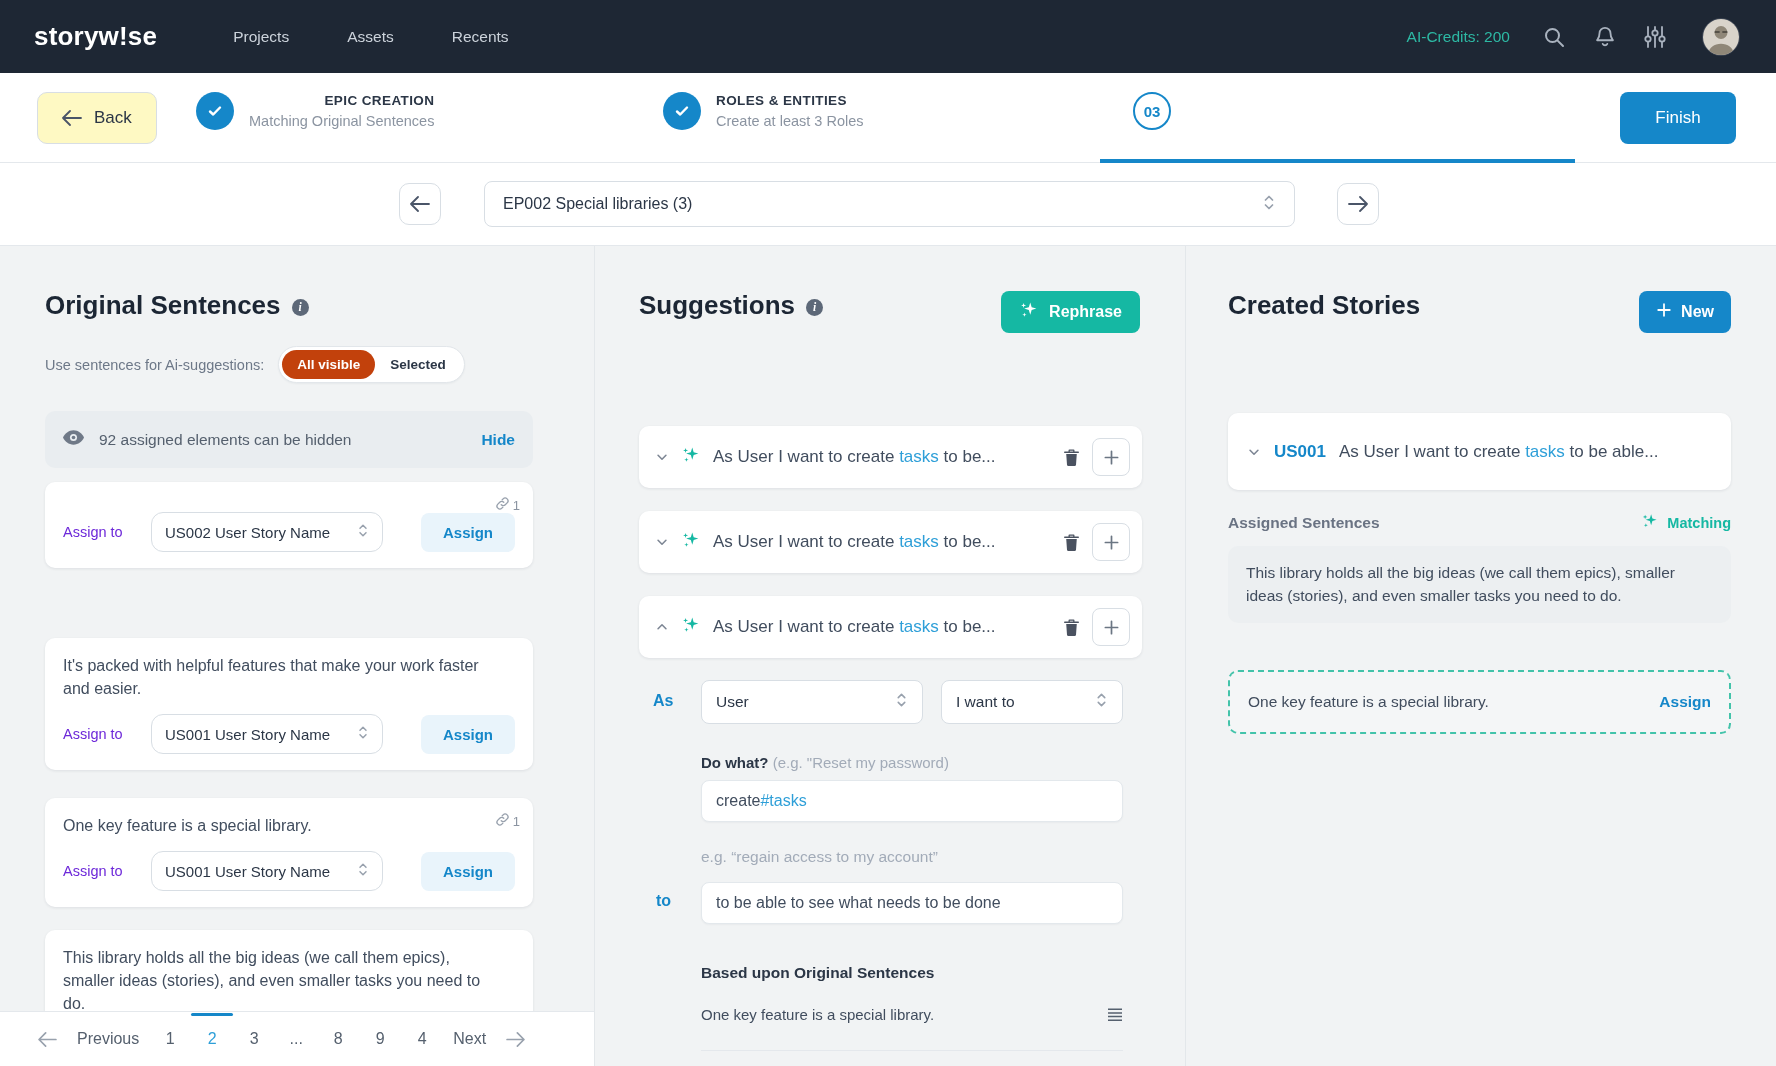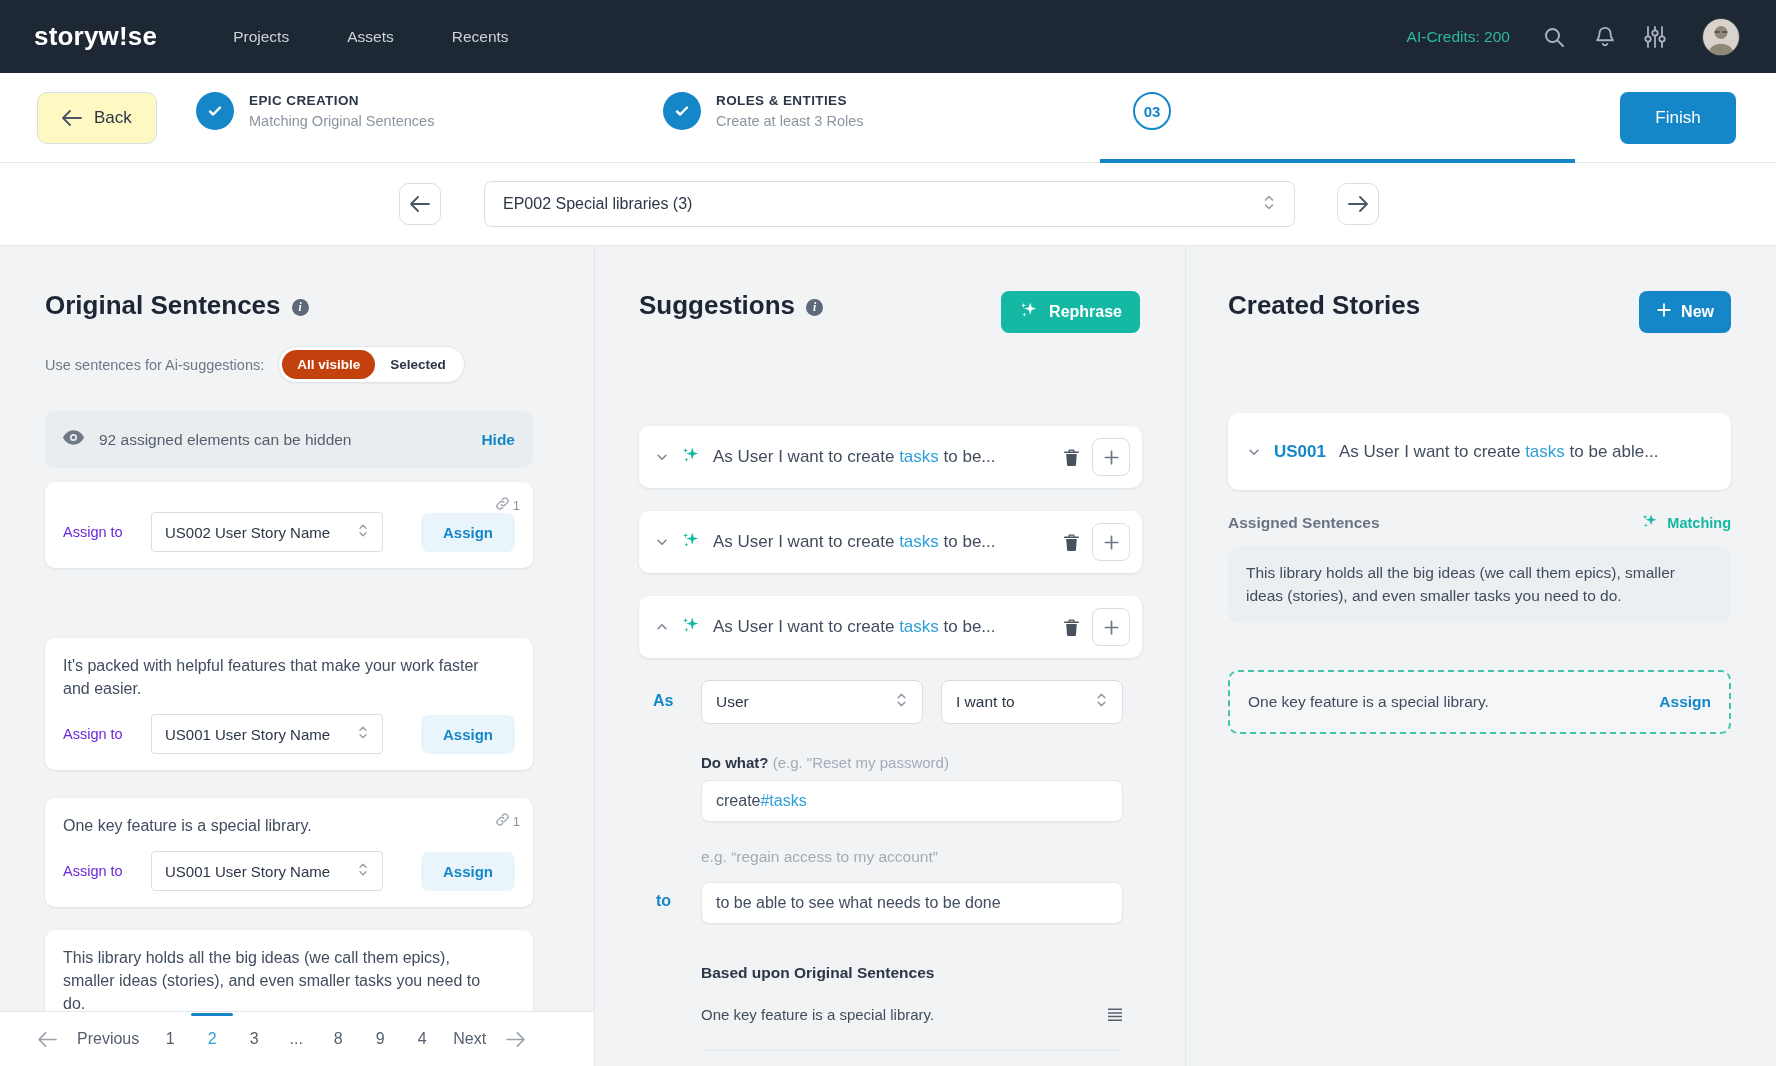--- a/index.html
+++ b/index.html
@@ -15,21 +15,21 @@
   .nav-spacer { flex:1; }
   .credits { color:#2db9a4; font-size:15.5px; margin-right:32px; }
   .nav-icons { display:flex; align-items:center; gap:28px; }
   .icon-btn { display:flex; align-items:center; justify-content:center; cursor:pointer; background:none; border:none; }
   .avatar { width:38px; height:38px; border-radius:50%; overflow:hidden; margin-left:8px; cursor:pointer; border:1px solid #3a4352; }
 
   
   .stepper { position:relative; height:90px; background:#fff; border-bottom:1px solid #e4e8ec; }
   .back-btn { position:absolute; left:37px; top:19px; height:52px; padding:0 24px; border:1px solid #d8dee4; border-radius:10px; background:#fef9c3; display:flex; align-items:center; gap:12px; font-size:17px; color:#2b3646; cursor:pointer; font-family:inherit; }
   .step { position:absolute; top:19px; display:flex; align-items:center; gap:15px; cursor:pointer; }
-  .step1 { left:196px; } .step2 { left:663px; } .step3 { left:1133px;flex-direction:column; }
+  .step1 { left:196px;text-align:right; } .step2 { left:663px; } .step3 { left:1133px;flex-direction:column; }
   .step-circle { width:38px; height:38px; border-radius:50%; background:#1587c9; display:flex; align-items:center; justify-content:center; flex:none; }
   .step-circle.outline { background:#fff; border:2px solid #1587c9; color:#1587c9; font-weight:700; font-size:15px; }
   .step-title { font-size:13.5px; font-weight:800; color:#2b3646; letter-spacing:.4px; margin-bottom:5px; }
   .step3 .step-title { color:#1587c9; }
   .step-sub { font-size:14.5px; color:#8b94a1; }
   .finish-btn { position:absolute; right:40px; top:19px; height:52px; width:116px; background:#1587c9; color:#fff; font-size:17px; border:none; border-radius:8px; cursor:pointer; font-family:inherit; }
   .step-underline { position:absolute; left:1100px; bottom:-1px; width:475px; height:4px; background:#1587c9; }
 
   
   .epicbar { position:relative; height:83px; background:#fff; border-bottom:1px solid #e4e8ec; }
@@ -54,21 +54,21 @@
   .seg { font-size:13.5px; font-weight:700; padding:7px 15px; border-radius:999px; color:#2b3646; cursor:pointer; }
   .seg.active { background:#c2410c; color:#fff; }
   .hidden-banner { position:absolute; left:45px; top:165px; width:488px; height:57px; background:#e9edf0; border-radius:10px; display:flex; align-items:center; padding:0 18px; gap:15px; }
   .hidden-banner .txt { font-size:15.5px; color:#55606e; }
   .hidden-banner .hide { margin-left:auto; color:#1587c9; font-weight:700; font-size:15.5px; cursor:pointer; }
   .s-card { position:absolute; left:45px; width:488px; background:#fff; border-radius:10px; box-shadow:0 1px 3px rgba(27,36,50,.09); padding:16px 18px; }
   .s-card .text { font-size:16px; line-height:23px; color:#414d5e; padding-right:24px; }
   .link-badge { position:absolute; top:14px; right:13px; display:flex; align-items:center; gap:3px; color:#8b94a1; font-size:13px; }
   .assign-row { display:flex; align-items:center; margin-top:14px; gap:12px; }
   .assign-label { font-size:14.5px; color:#6d28d9; width:76px; flex:none; }
-  .mini-select { width:232px; height:40px; border:1px solid #d8dee4; border-radius:4px; display:flex; align-items:center; padding:0 13px; font-size:15px; color:#2b3646; background:#fff; cursor:pointer; }
+  .mini-select { width:232px; height:40px; border:1px solid #d8dee4; border-radius:12px; display:flex; align-items:center; padding:0 13px; font-size:15px; color:#2b3646; background:#fff; cursor:pointer; }
   .assign-btn { margin-left:auto; background:#e9f4fb; color:#1587c9; font-size:15px; font-weight:700; padding:11px 22px; border-radius:8px; border:none; cursor:pointer; font-family:inherit; }
   .card-0 { top:236px; } .card-1 { top:392px; } .card-2 { top:552px; } .card-3 { top:684px; height:150px; }
   .c1-footer { position:absolute; left:0; bottom:0; width:594px; height:55px; background:#fff; border-top:1px solid #e4e8ec; display:flex; align-items:center; padding:0 0 0 38px; gap:20px; z-index:3; font-size:16px; color:#55606e; }
   .pg-nav { display:flex; align-items:center; gap:13px; cursor:pointer; color:#55606e; }
   .pg-arrow { color:#98a1ad; display:flex; }
   .page { width:22px; text-align:center; position:relative; cursor:pointer; }
   .page.active { color:#2e9fd8; }
   .page.active::after { content:""; position:absolute; left:50%; top:-17px; transform:translateX(-50%); width:42px; height:3px; background:#1587c9; border-radius:2px; }
 
   

